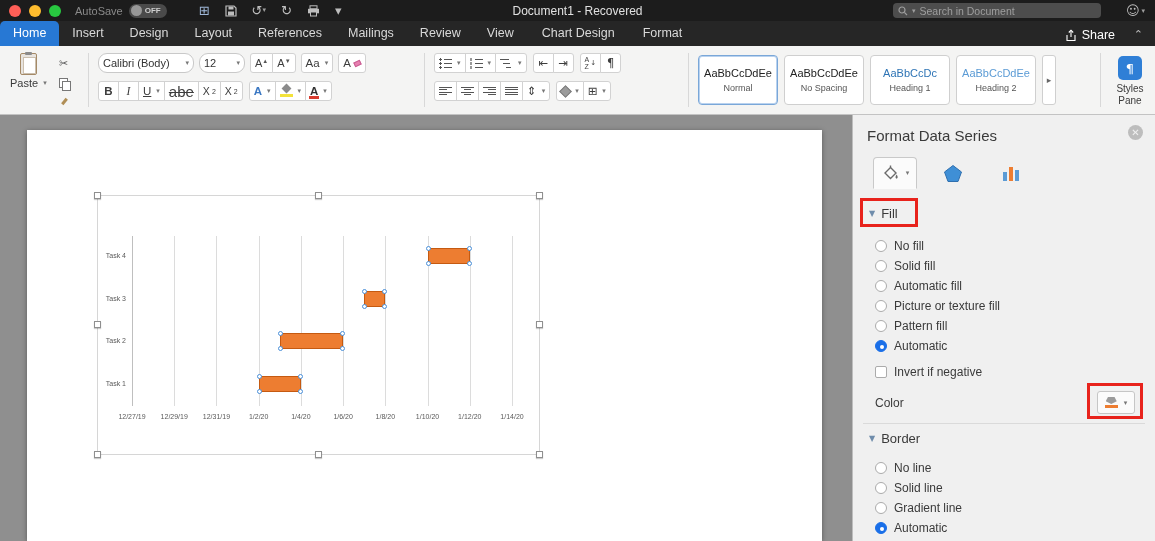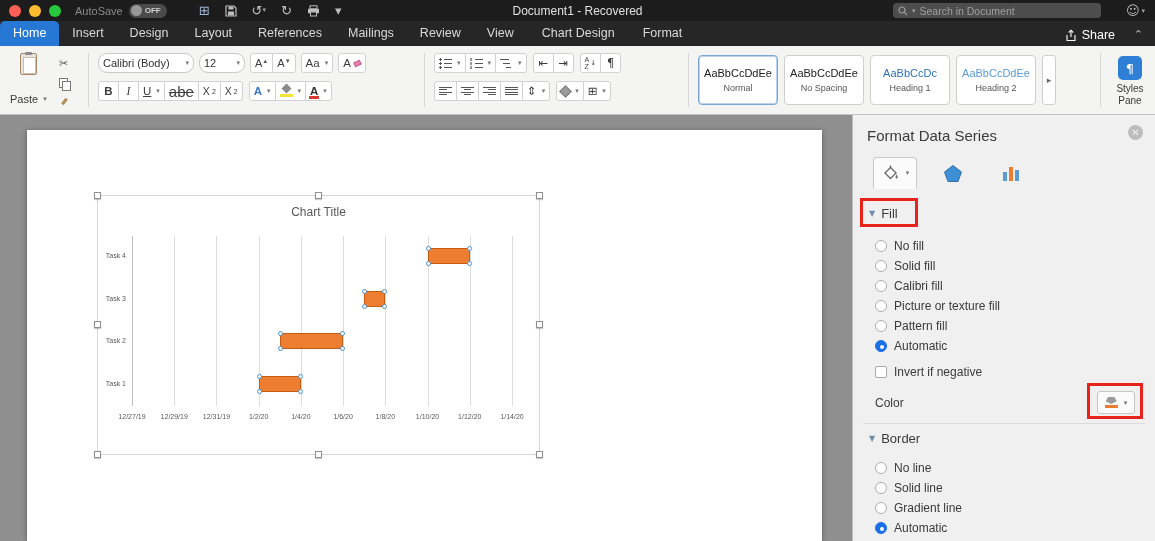--- a/index.html
+++ b/index.html
@@ -37,21 +37,21 @@
   .rsep { position:absolute; top:7px; bottom:7px; width:1px; background:#d8d8d8; }
   .grp { position:absolute; }
   .btn { display:inline-flex; align-items:center; justify-content:center; gap:2px; height:20px; min-width:21px; padding:0 4px; background:#fff; border:1px solid #d2d2d2; font-size:11.5px; color:#3d3d3d; cursor:default; }
   .seg { display:flex; }
   .seg .btn { margin-left:-1px; }
   .seg .btn:first-child { border-radius:3px 0 0 3px; margin-left:0; }
   .seg .btn:last-child { border-radius:0 3px 3px 0; }
   .seg .btn:only-child { border-radius:3px; }
   .combo { display:inline-flex; align-items:center; justify-content:space-between; height:20px; background:#fff; border:1px solid #c9c9c9; border-radius:9px; padding:0 4px; font-size:11px; color:#333; }
   .dd { font-size:7px; color:#777; margin-left:3px; }
-  .paste-btn { display:flex; flex-direction:column; align-items:center; gap:18px; cursor:default; }
+  .paste-btn { display:flex; flex-direction:column; align-items:center; gap:2px; cursor:default; }
   .clipboard { width:17px; height:22px; background:#e8e4df; border:1px solid #a58a67; border-radius:2px; position:relative; }
   .clipboard::before { content:""; position:absolute; top:-2px; left:4px; width:7px; height:3px; background:#8b8b8b; border-radius:1px; }
   .clipboard::after { content:""; position:absolute; top:3px; left:2px; width:11px; height:15px; background:#fff; border:1px solid #cbbfae; }
   .paste-label { font-size:11px; color:#3a3a3a; display:flex; align-items:center; gap:2px; }
   .mini-col { display:flex; flex-direction:column; gap:4px; }
   .mini-btn { width:18px; height:16px; display:flex; align-items:center; justify-content:center; color:#5a5a5a; font-size:11px; cursor:default; }
   .copy-ic { position:relative; width:10px; height:11px; }
   .copy-ic::before, .copy-ic::after { content:""; position:absolute; width:7px; height:8px; border:1px solid #777; background:#fff; }
   .copy-ic::before { left:0; top:0; } .copy-ic::after { left:3px; top:3px; }
   .brush-ic { width:10px; height:10px; position:relative; }
@@ -436,21 +436,20 @@
 <div class="page">
   <div class="chart" id="chart">
     <span class="fh tl"></span>
     <span class="fh tm"></span>
     <span class="fh tr"></span>
     <span class="fh ml"></span>
     <span class="fh mr"></span>
     <span class="fh bl"></span>
     <span class="fh bm"></span>
     <span class="fh br"></span>
-    <div class="chart-title">Chart Title</div>
     <div id="chart-dynamic">
         <div class="gridline axisline" style="left: 34px; top: 40px; height: 170px;"></div>
         <div class="tick-label" style="left: 13px; top: 217px;">12/27/19</div>
         <div class="gridline" style="left: 76.2222px; top: 40px; height: 170px;"></div>
         <div class="tick-label" style="left: 55.2222px; top: 217px;">12/29/19</div>
         <div class="gridline" style="left: 118.444px; top: 40px; height: 170px;"></div>
         <div class="tick-label" style="left: 97.4444px; top: 217px;">12/31/19</div>
         <div class="gridline" style="left: 160.667px; top: 40px; height: 170px;"></div>
         <div class="tick-label" style="left: 139.667px; top: 217px;">1/2/20</div>
         <div class="gridline" style="left: 202.889px; top: 40px; height: 170px;"></div>
@@ -533,21 +532,21 @@
   <div class="opt" style="top:124px;">
       <span class="radio"></span>
       <span>No fill</span>
     </div>
   <div class="opt" style="top:144px;">
       <span class="radio"></span>
       <span>Solid fill</span>
     </div>
   <div class="opt" style="top:164px;">
       <span class="radio"></span>
-      <span>Calibri fill</span>
+      <span>Automatic fill</span>
     </div>
   <div class="opt" style="top:184px;">
       <span class="radio"></span>
       <span>Picture or texture fill</span>
     </div>
   <div class="opt" style="top:204px;">
       <span class="radio"></span>
       <span>Pattern fill</span>
     </div>
   <div class="opt" style="top:224px;">

